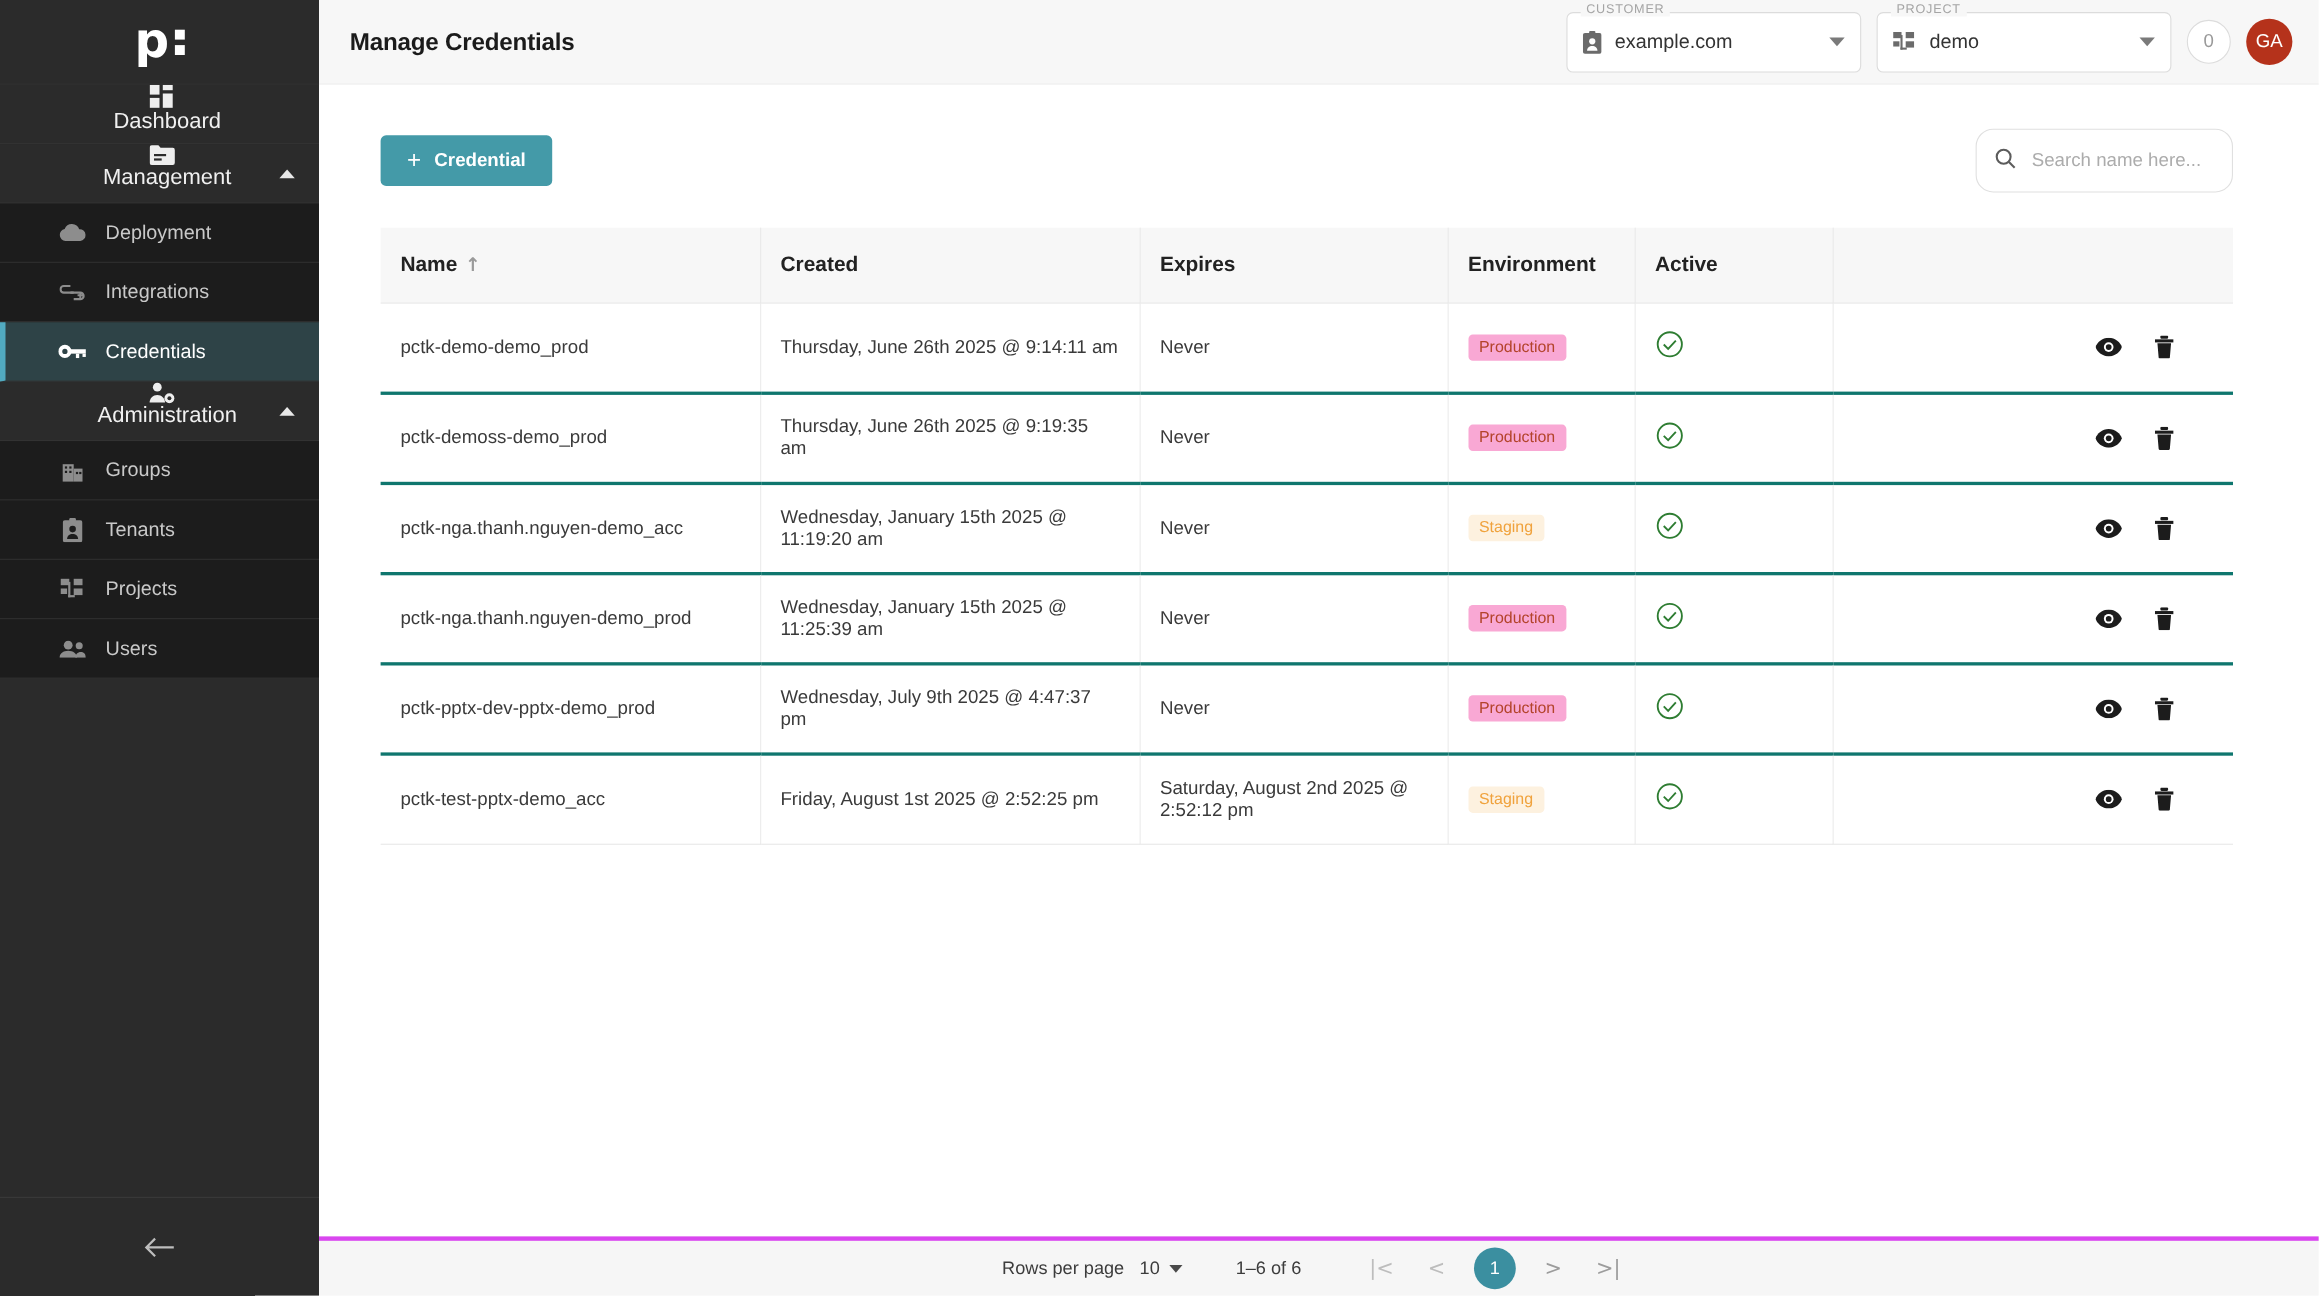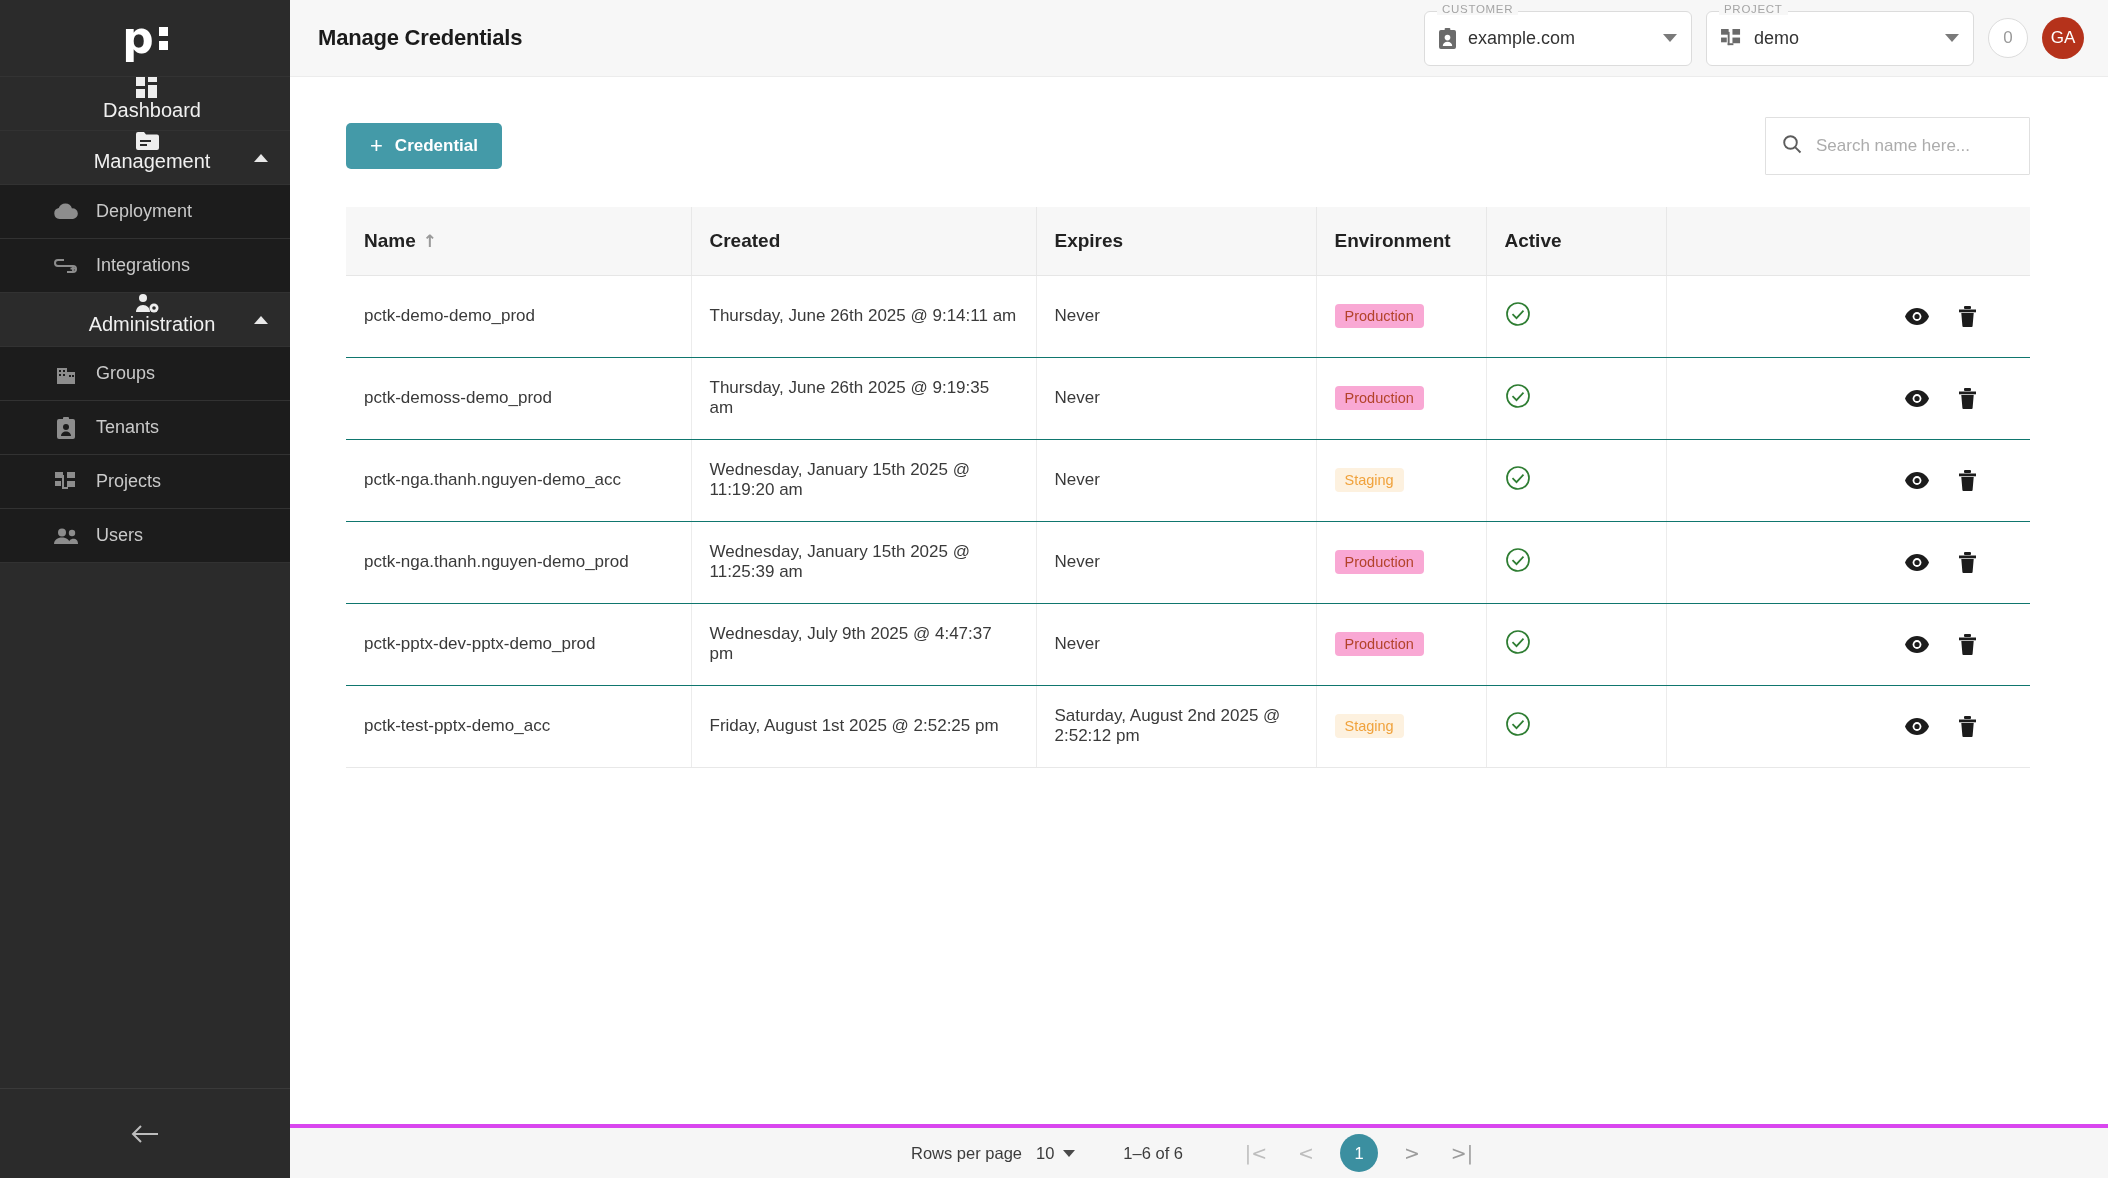--- a/index.html
+++ b/index.html
@@ -124,22 +124,22 @@
     background: #449aa8; color: #fff;
     border: none; border-radius: 5px;
     height: 46px; padding: 0 24px;
     font-size: 17px; font-weight: 700;
     display: flex; align-items: center; gap: 12px;
     cursor: pointer; font-family: "Liberation Sans", sans-serif;
   }
   .add-btn .plus { font-size: 22px; font-weight: 400; line-height: 1; }
   .search-box {
     margin-left: auto;
-    width: 265px; height: 58px;
-    border: 1px solid #e0e0e0; border-radius: 1px;
+    width: 234px; height: 58px;
+    border: 1px solid #e0e0e0; border-radius: 16px;
     display: flex; align-items: center; padding: 0 16px;
     background: #fff;
   }
   .search-box input {
     border: none; outline: none; flex: 1;
     font-size: 17px; color: #333; margin-left: 14px;
     font-family: "Liberation Sans", sans-serif; background: transparent;
   }
   .search-box input::placeholder { color: #acacac; }
 
@@ -155,21 +155,21 @@
     vertical-align: middle;
   }
   table.cred-table thead th:last-child { border-right: none; }
   table.cred-table thead th.c-actions { border-right: none; }
   .sort-arrow { color: #9a9a9a; font-size: 17px; margin-left: 7px; font-family: "DejaVu Sans", sans-serif; }
 
   table.cred-table tbody td {
     font-size: 17px; color: #3a3a3a;
     height: 82px; padding: 14px 18px;
     border-right: 1px solid #ececec;
-    border-bottom: 1px solid #0f766e;
+    border-bottom: 3px solid #0f766e;
     vertical-align: middle;
     word-wrap: break-word;
   }
   table.cred-table tbody td.c-actions { border-right: none; }
   table.cred-table tbody tr:last-child td { border-bottom: 1px solid #e8e8e8; }
 
   .col-name { width: 345px; }
   .col-created { width: 345px; }
   .col-expires { width: 280px; }
   .col-env { width: 170px; }
@@ -273,20 +273,32 @@
         <span class="ico">
           <svg width="24" height="18" viewBox="0 0 24 18" fill="none" stroke="#8d8d8d" stroke-width="2">
               <path d="M10 3H4a3 3 0 000 6h9"></path>
               <path d="M13 15h6a3 3 0 000-6h-9"></path>
               <path d="M19 9v5M16.5 11.5h5" stroke-width="1.8"></path>
             </svg>
         </span>
         <span>Integrations</span>
       </div>
 
+      <div class="nav-item sub selected">
+        <span class="ico">
+          <svg width="26" height="15" viewBox="0 0 26 15">
+              <circle cx="6" cy="7.5" r="6" fill="#fff"></circle>
+              <circle cx="6" cy="7.5" r="2.4" fill="#2e4347"></circle>
+              <rect x="10" y="5.5" width="15" height="4" fill="#fff"></rect>
+              <rect x="16" y="9.5" width="3" height="4" fill="#fff"></rect>
+              <rect x="22" y="9.5" width="3" height="3" fill="#fff"></rect>
+            </svg>
+        </span>
+        <span>Credentials</span>
+      </div>
 
 
       <div class="nav-item top">
         <span class="ico">
           <svg width="24" height="20" viewBox="0 0 24 20" fill="#eee">
               <circle cx="8" cy="5" r="4"></circle>
               <path d="M1 19c0-4 3.1-7 7-7s7 3 7 7z"></path>
               <circle cx="19" cy="15" r="4.5"></circle>
               <circle cx="19" cy="15" r="1.8" fill="#2b2b2b"></circle>
             </svg>

